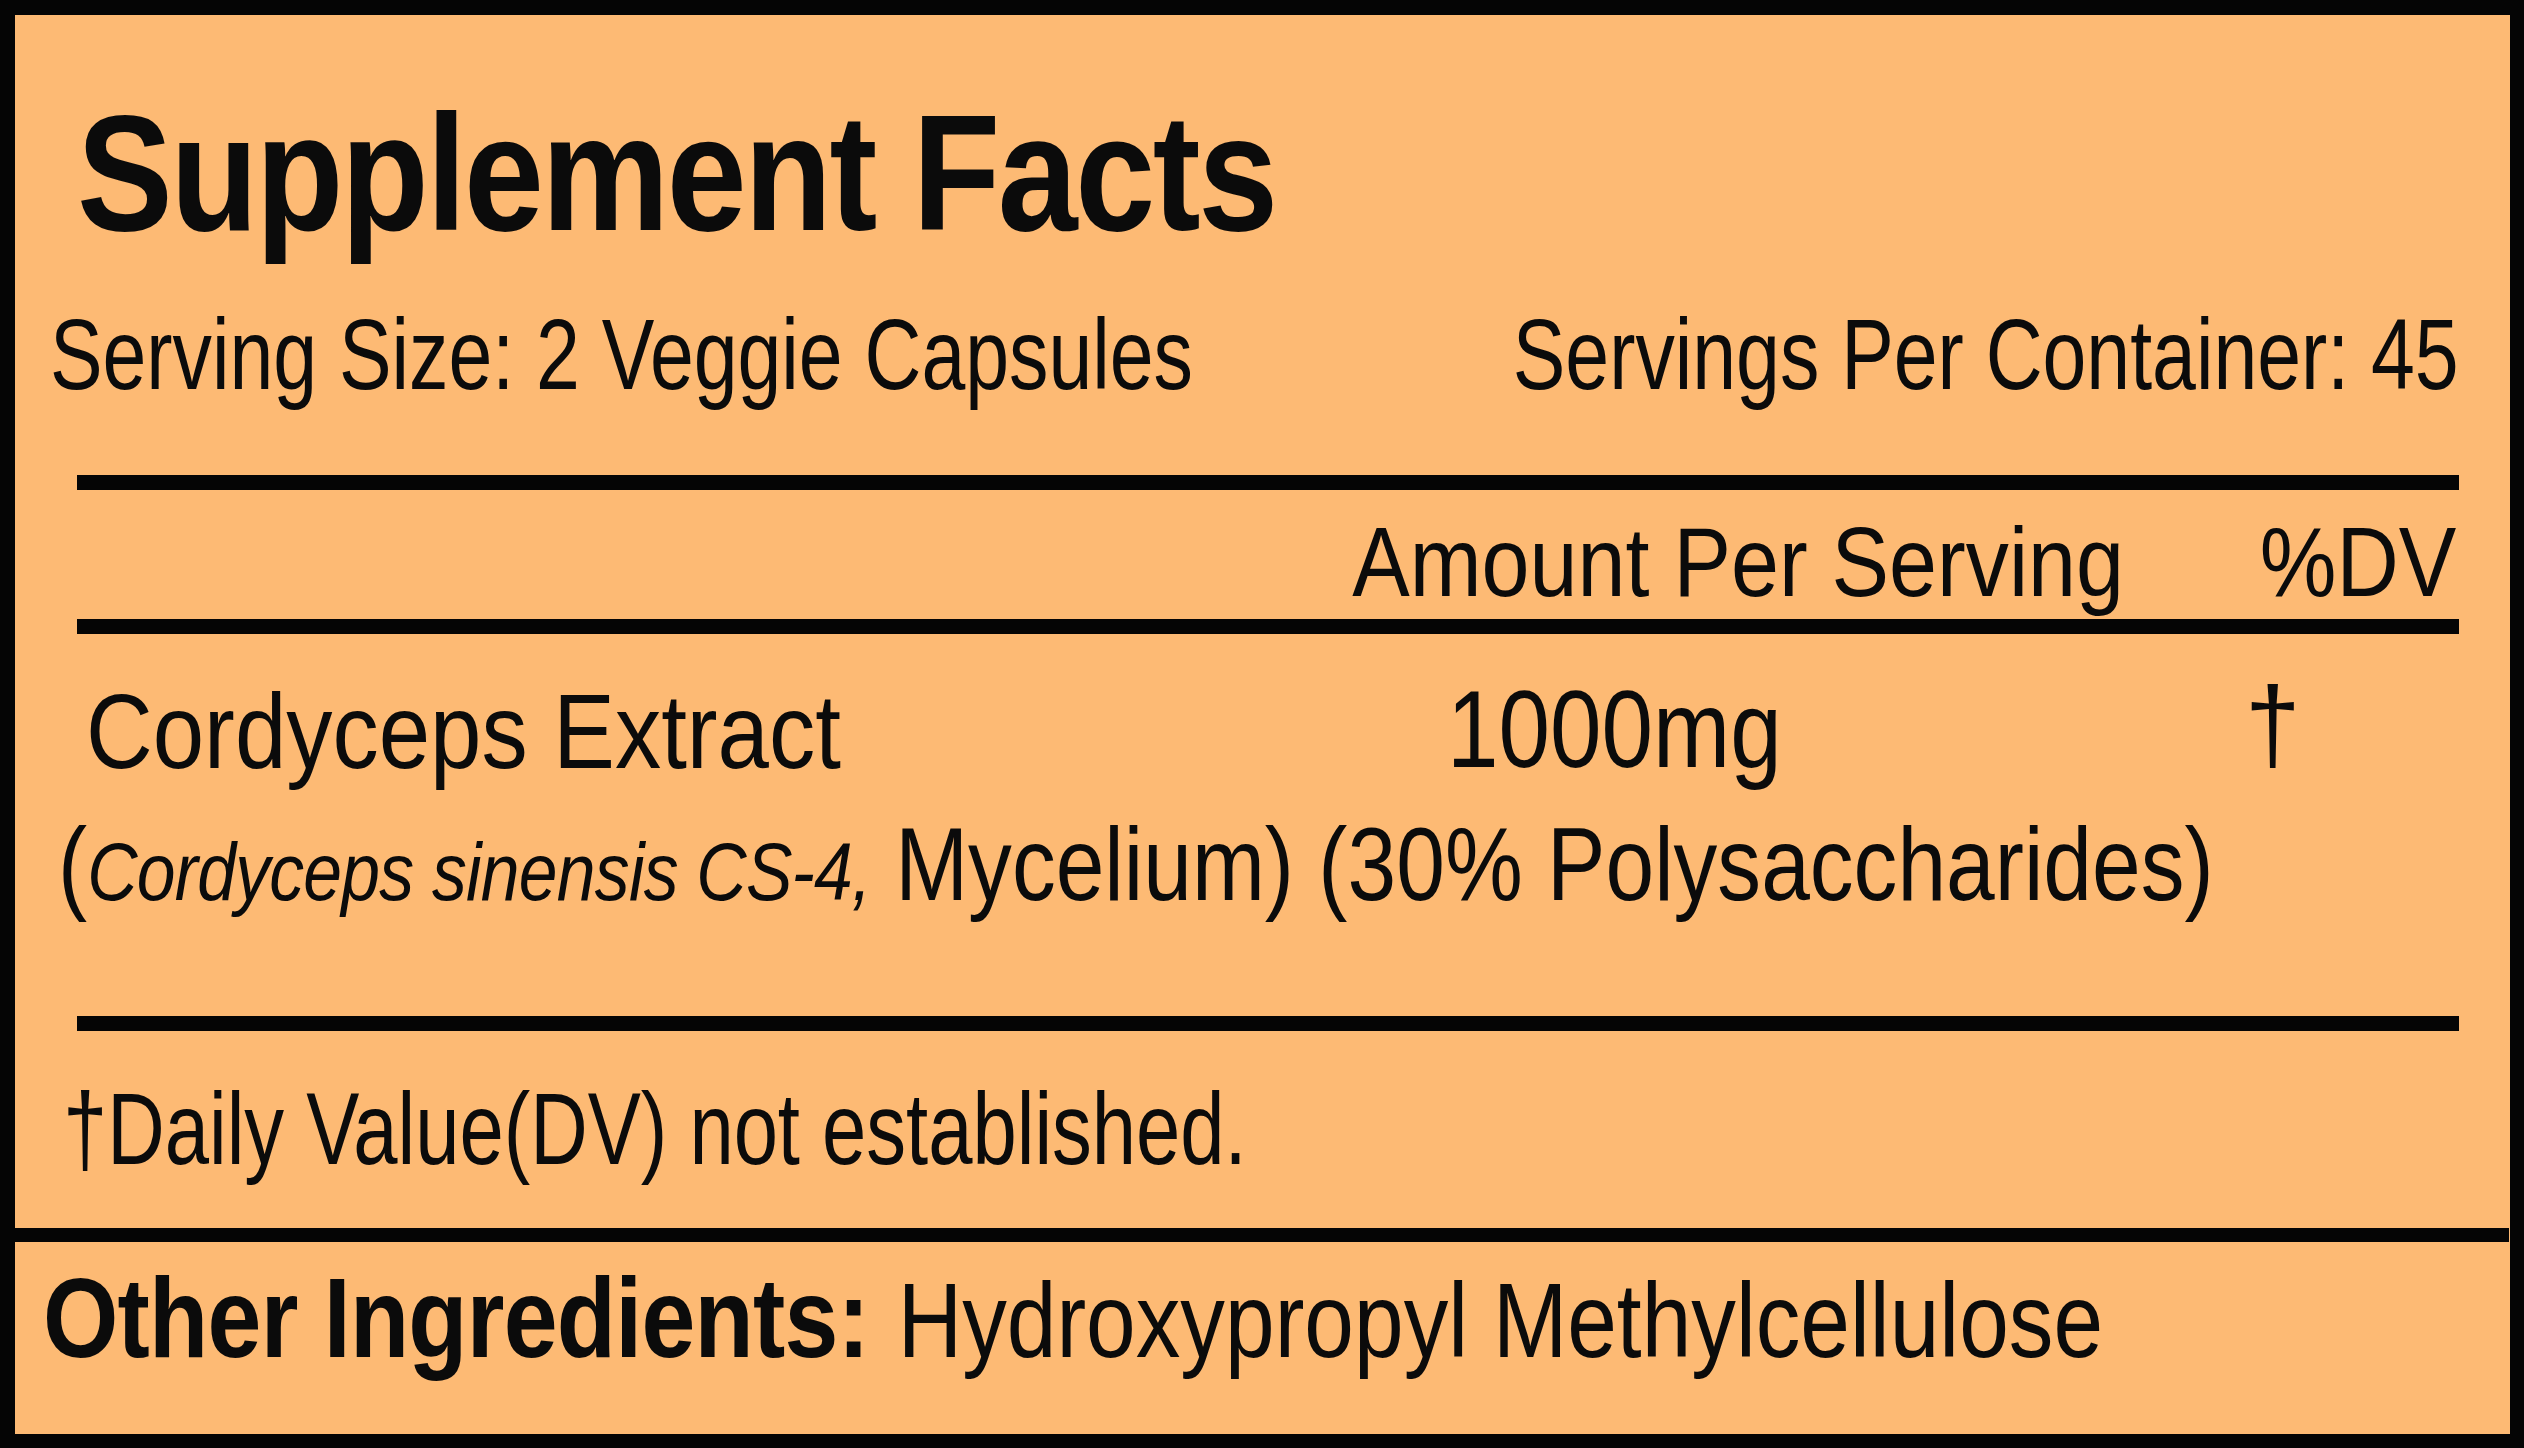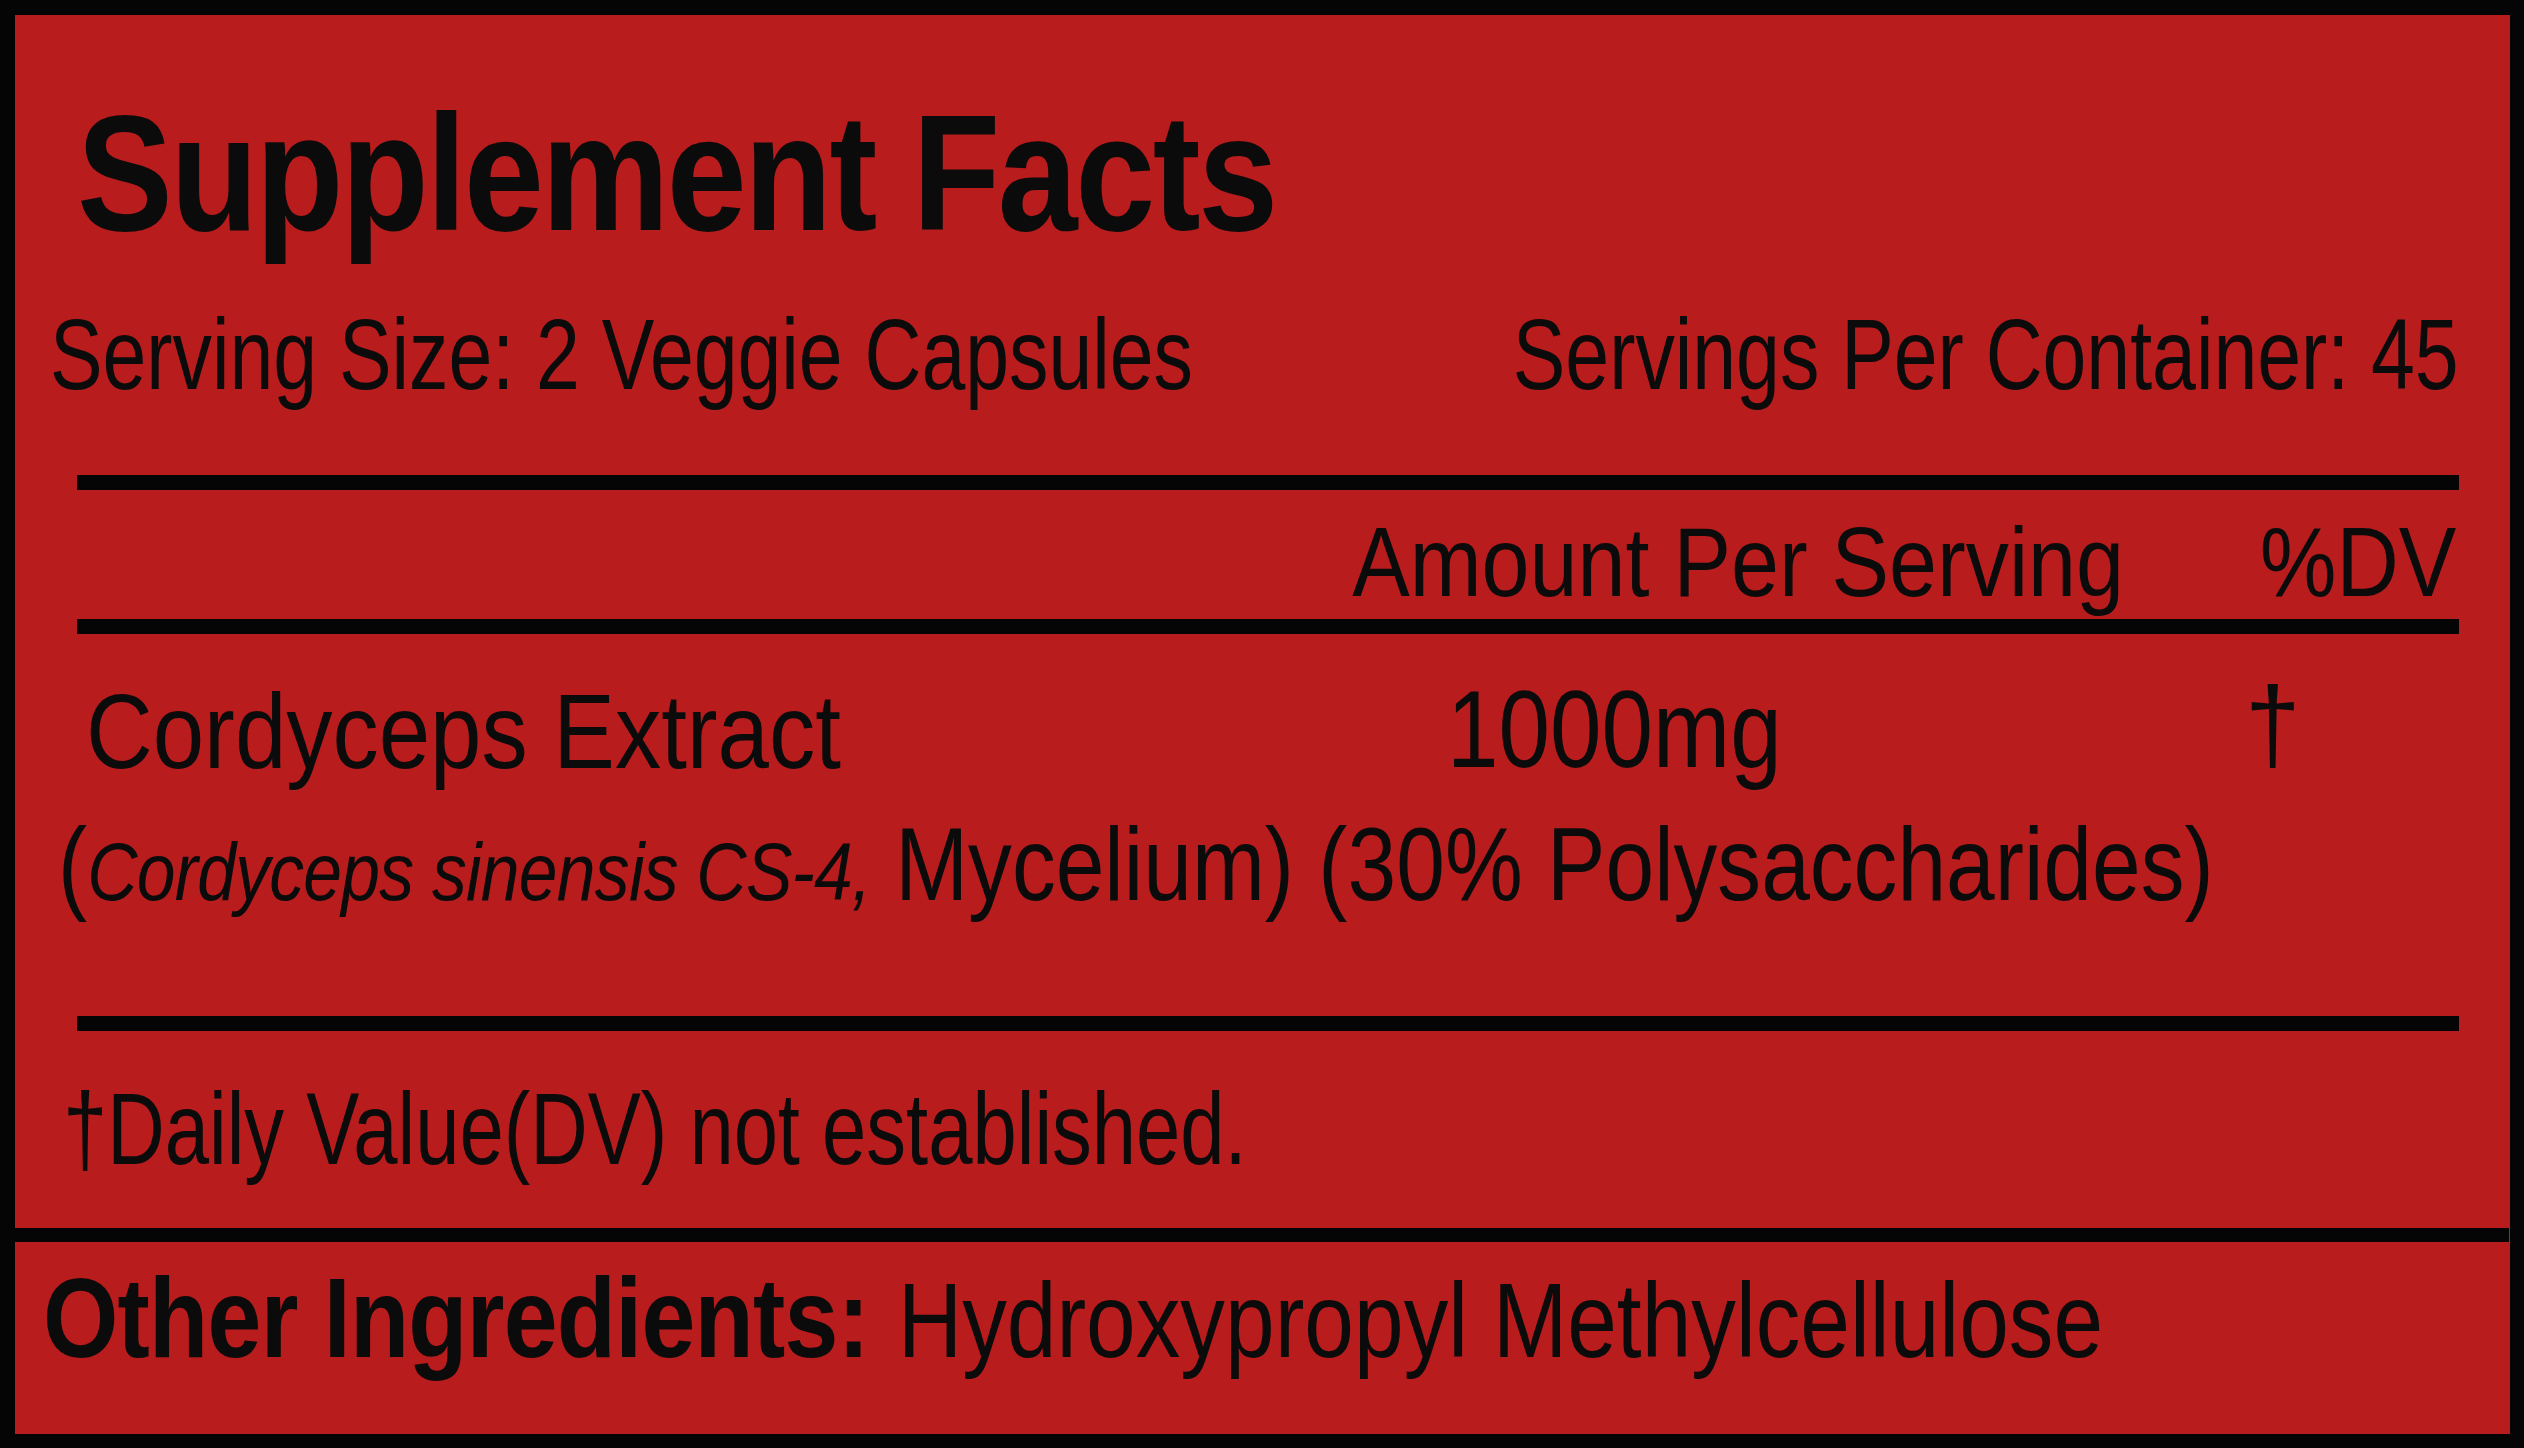--- a/index.html
+++ b/index.html
@@ -1,20 +1,20 @@
 <!DOCTYPE html>
 <html style="font-size:14.5px"><head>
 <meta charset="utf-8">
 <style>
   html, body { margin: 0; padding: 0; background: #ffffff; }
   .canvas {
     position: relative;
     width: 2525px;
     height: 1449px;
-    background: #b91c1c;
+    background: #fdba74;
     font-family: "Liberation Sans", "DejaVu Sans", sans-serif;
     color: #0b0b0b;
     overflow: hidden;
   }
   .frame {
     position: absolute;
     inset: 0;
     border: 15.4px solid #050505;
     box-sizing: border-box;
   }

